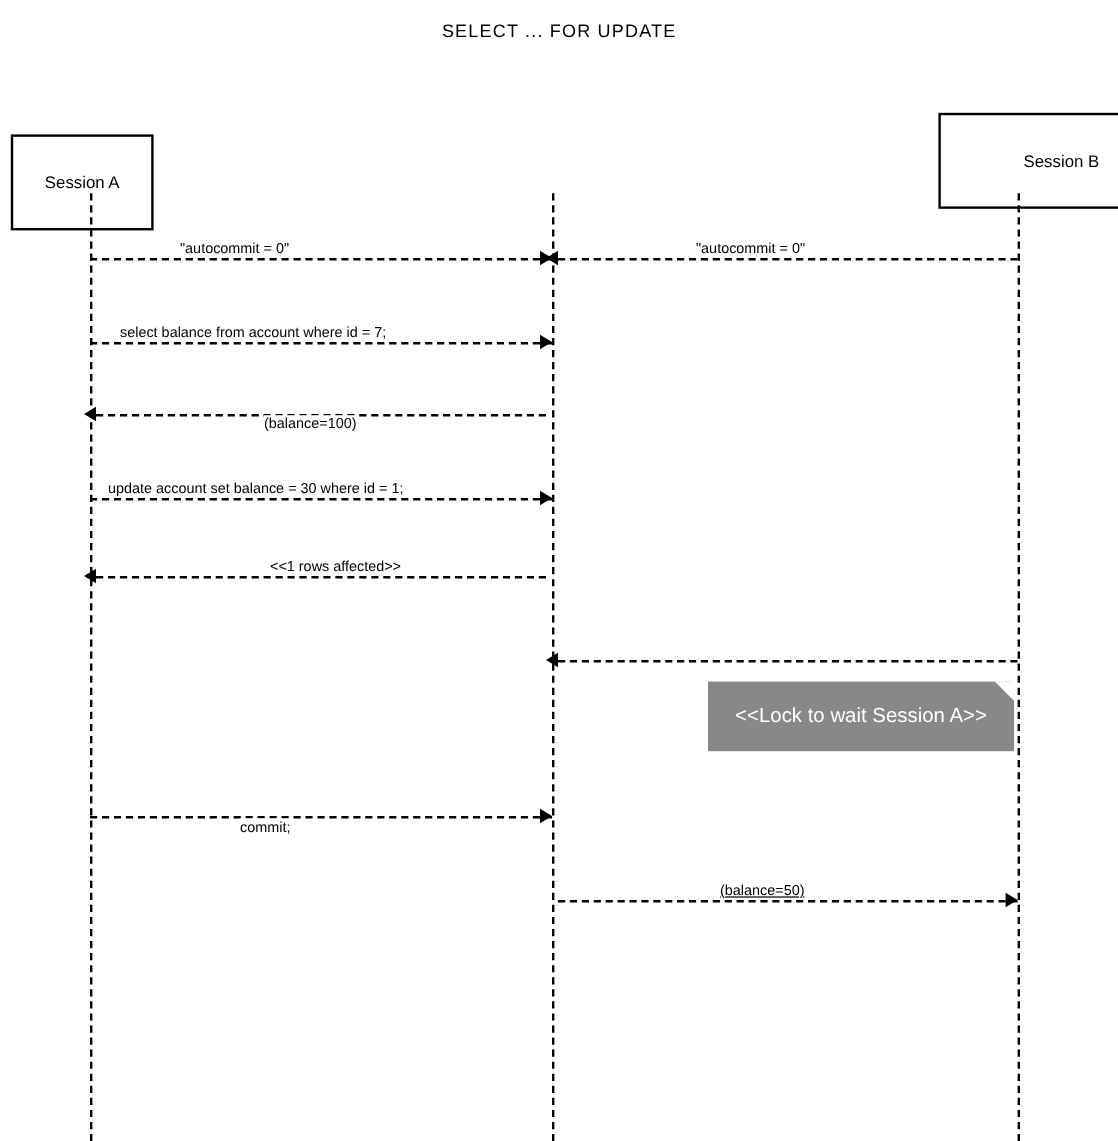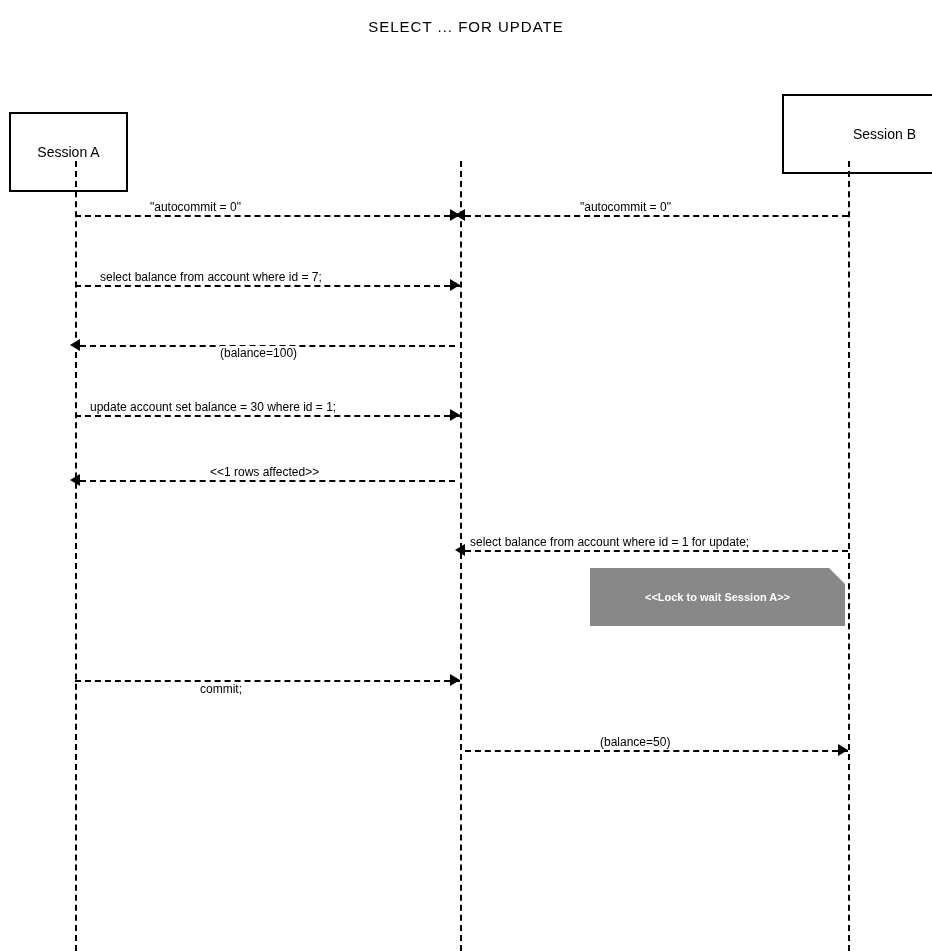--- a/index.html
+++ b/index.html
@@ -67,27 +67,26 @@
       position: absolute;
       font-size: 12px;
       white-space: nowrap;
       background: #fff;
     }
     
     .note-box {
       position: absolute;
       background: #888;
       color: #fff;
-      font-size: 11px;
+      font-size: 17px;
       display: flex;
       align-items: center;
       justify-content: center;
       text-align: center;
       padding: 8px 12px;
-      font-weight: bold;
     }
     .note-box::after {
       content: '';
       position: absolute;
       top: 0;
       right: 0;
       width: 0;
       height: 0;
       border-style: solid;
       border-width: 0 16px 16px 0;
@@ -127,30 +126,29 @@
   <div class="arrow-line" style="left:80px;top:345px;width:375px;"></div>
   <div class="arrowhead-left" style="left:70px;top:339px;"></div>
   <div class="arrow-label" style="left:220px;top:330px;margin-top:16px;">(balance=100)</div>
 
   <div class="arrow-line" style="left:75px;top:415px;width:385px;"></div>
   <div class="arrowhead-right" style="left:450px;top:409px;"></div>
   <div class="arrow-label" style="left:90px;top:400px;">update account set balance = 30 where id = 1;</div>
 
   <div class="arrow-line" style="left:80px;top:480px;width:375px;"></div>
   <div class="arrowhead-left" style="left:70px;top:474px;"></div>
-  <div class="arrow-label" style="left:210px;top:465px;">&lt;&lt;1 rows affected&gt;&gt;</div>
+  <div class="arrow-label" style="left:225px;top:465px;">&lt;&lt;1 rows affected&gt;&gt;</div>
 
   <div class="arrow-line" style="left:465px;top:550px;width:383px;"></div>
   <div class="arrowhead-left" style="left:455px;top:544px;"></div>
-  <div class="arrow-label" style="left:470px;top:535px;">select balance from account where id = 1 for update;</div>
 
   <div class="note-box" style="left:590px;top:568px;width:255px;height:58px;">
     <span>&lt;&lt;Lock to wait Session A&gt;&gt;</span>
   </div>
 
   <div class="arrow-line" style="left:75px;top:680px;width:385px;"></div>
   <div class="arrowhead-right" style="left:450px;top:674px;"></div>
   <div class="arrow-label" style="left:200px;top:665px;margin-top:17px;">commit;</div>
 
   <div class="arrow-line" style="left:465px;top:750px;width:383px;"></div>
   <div class="arrowhead-right" style="left:838px;top:744px;"></div>
-  <div class="arrow-label" style="left:600px;top:735px;">(balance=50)</div>
+  <div class="arrow-label" style="left:600px;top:735px;text-decoration:underline;">(balance=50)</div>
 </div>
 
 </body></html>

